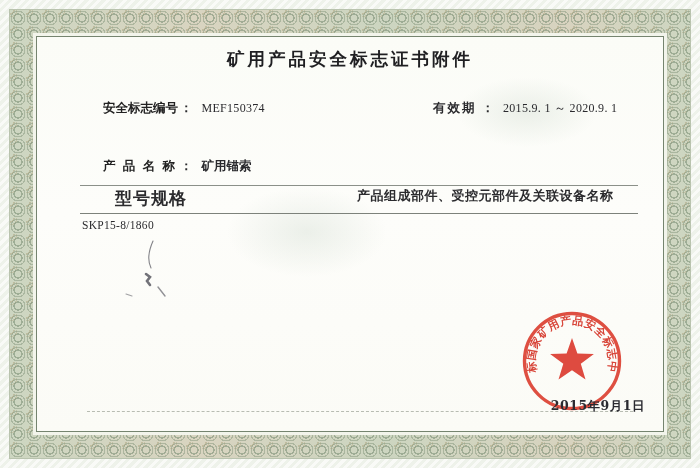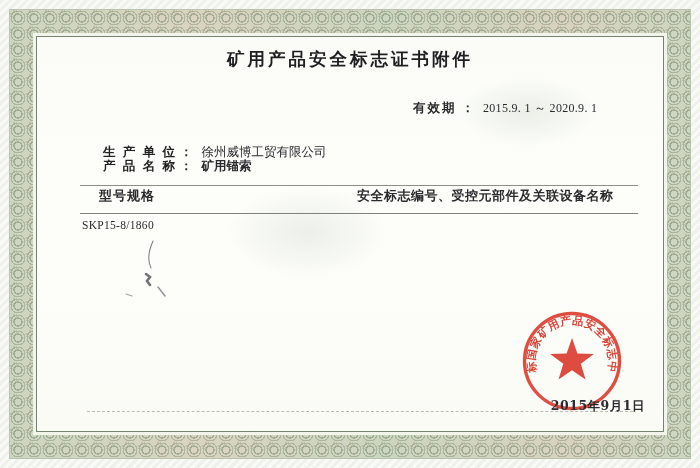--- a/index.html
+++ b/index.html
@@ -40,21 +40,21 @@
   .jlabel{
     display:inline-block;width:72px;vertical-align:top;
     font-weight:bold;text-align:justify;text-align-last:justify;color:#222;
   }
   .colon{display:inline-block;margin-left:5px;font-weight:bold;}
   .fval{margin-left:9px;font-size:12.5px;color:#2a2a2e;}
   .latin{font-family:"Liberation Serif","DejaVu Serif",serif;font-size:12px;letter-spacing:.3px;}
   .vlabel{font-weight:bold;letter-spacing:2px;}
   
   .tline{position:absolute;left:43px;width:558px;height:1px;background:#8b9089;}
-  .th1{position:absolute;left:62px;top:150px;font-size:13px;font-weight:bold;letter-spacing:1px;}
+  .th1{position:absolute;left:78px;top:150px;font-size:17px;font-weight:bold;letter-spacing:1px;}
   .th2{position:absolute;left:320px;top:150px;font-size:13px;font-weight:bold;letter-spacing:.5px;}
   .td1{position:absolute;left:45px;top:182px;font-size:11.5px;}
   .td2{position:absolute;left:243px;top:180px;font-size:13px;letter-spacing:.5px;}
   .dashline{position:absolute;left:50px;top:374px;width:546px;border-top:1px dashed #b8bcb2;}
   .datetext{
     position:absolute;right:18px;top:361px;
     font-size:12.5px;font-weight:bold;letter-spacing:.5px;
     font-family:"DejaVu Serif","Liberation Serif",serif;color:#2a2a30;
   }
   .sealwrap{position:absolute;left:465px;top:254px;width:140px;height:140px;opacity:.93;}
@@ -72,33 +72,33 @@
   <div class="inner">
 
     <div class="blotch" style="left:190px;top:150px;width:160px;height:90px;"></div>
     <div class="blotch" style="left:420px;top:40px;width:140px;height:70px;"></div>
   </div>
 
   <div class="content">
 
     <div class="title">矿用产品安全标志证书附件</div>
 
-    <div class="frow" style="left:376px;top:61px;">
+    <div class="frow" style="top:61px;">
+      <span class="jlabel">安全标志编号</span><span class="colon">：</span><span class="fval latin">MEF150374</span>
+    </div>
+    <div class="frow" style="left:396px;top:61px;">
       <span class="vlabel">有效期</span><span class="colon">：</span><span class="fval latin">2015.9. 1 ～ 2020.9. 1</span>
-    </div>
-    <div class="frow" style="top:105px;">
-      <span class="jlabel">生产单位</span><span class="colon">：</span><span class="fval">徐州威博工贸有限公司</span>
     </div>
     <div class="frow" style="top:120px;font-family:Liberation Mono, monospace;">
       <span class="jlabel">产品名称</span><span class="colon">：</span><span class="fval" style="font-weight:bold;">矿用锚索</span>
     </div>
 
     <div class="tline" style="top:148px;"></div>
     <div class="th1">型号规格</div>
-    <div class="th2">安全标志编号、受控元部件及关联设备名称</div>
+    <div class="th2">产品组成部件、受控元部件及关联设备名称</div>
     <div class="tline" style="top:176px;background:#7d827b;"></div>
     <div class="td1 latin">SKP15-8/1860</div>
 
     <svg class="inkmark" viewBox="0 0 60 72">
       <g fill="none" stroke="#3d3d47" stroke-linecap="round">
         <path d="M35 4 c-4 9 -6 19 -2 27" stroke-width="1.1" opacity=".8"></path>
         <path d="M28 37 l4 3 -3 4 3 4" stroke-width="2.6" opacity=".9"></path>
         <path d="M40 50 l7 9" stroke-width="1.4" opacity=".7"></path>
         <path d="M8 57 l6 2" stroke-width="1.1" opacity=".6"></path>
       </g>

